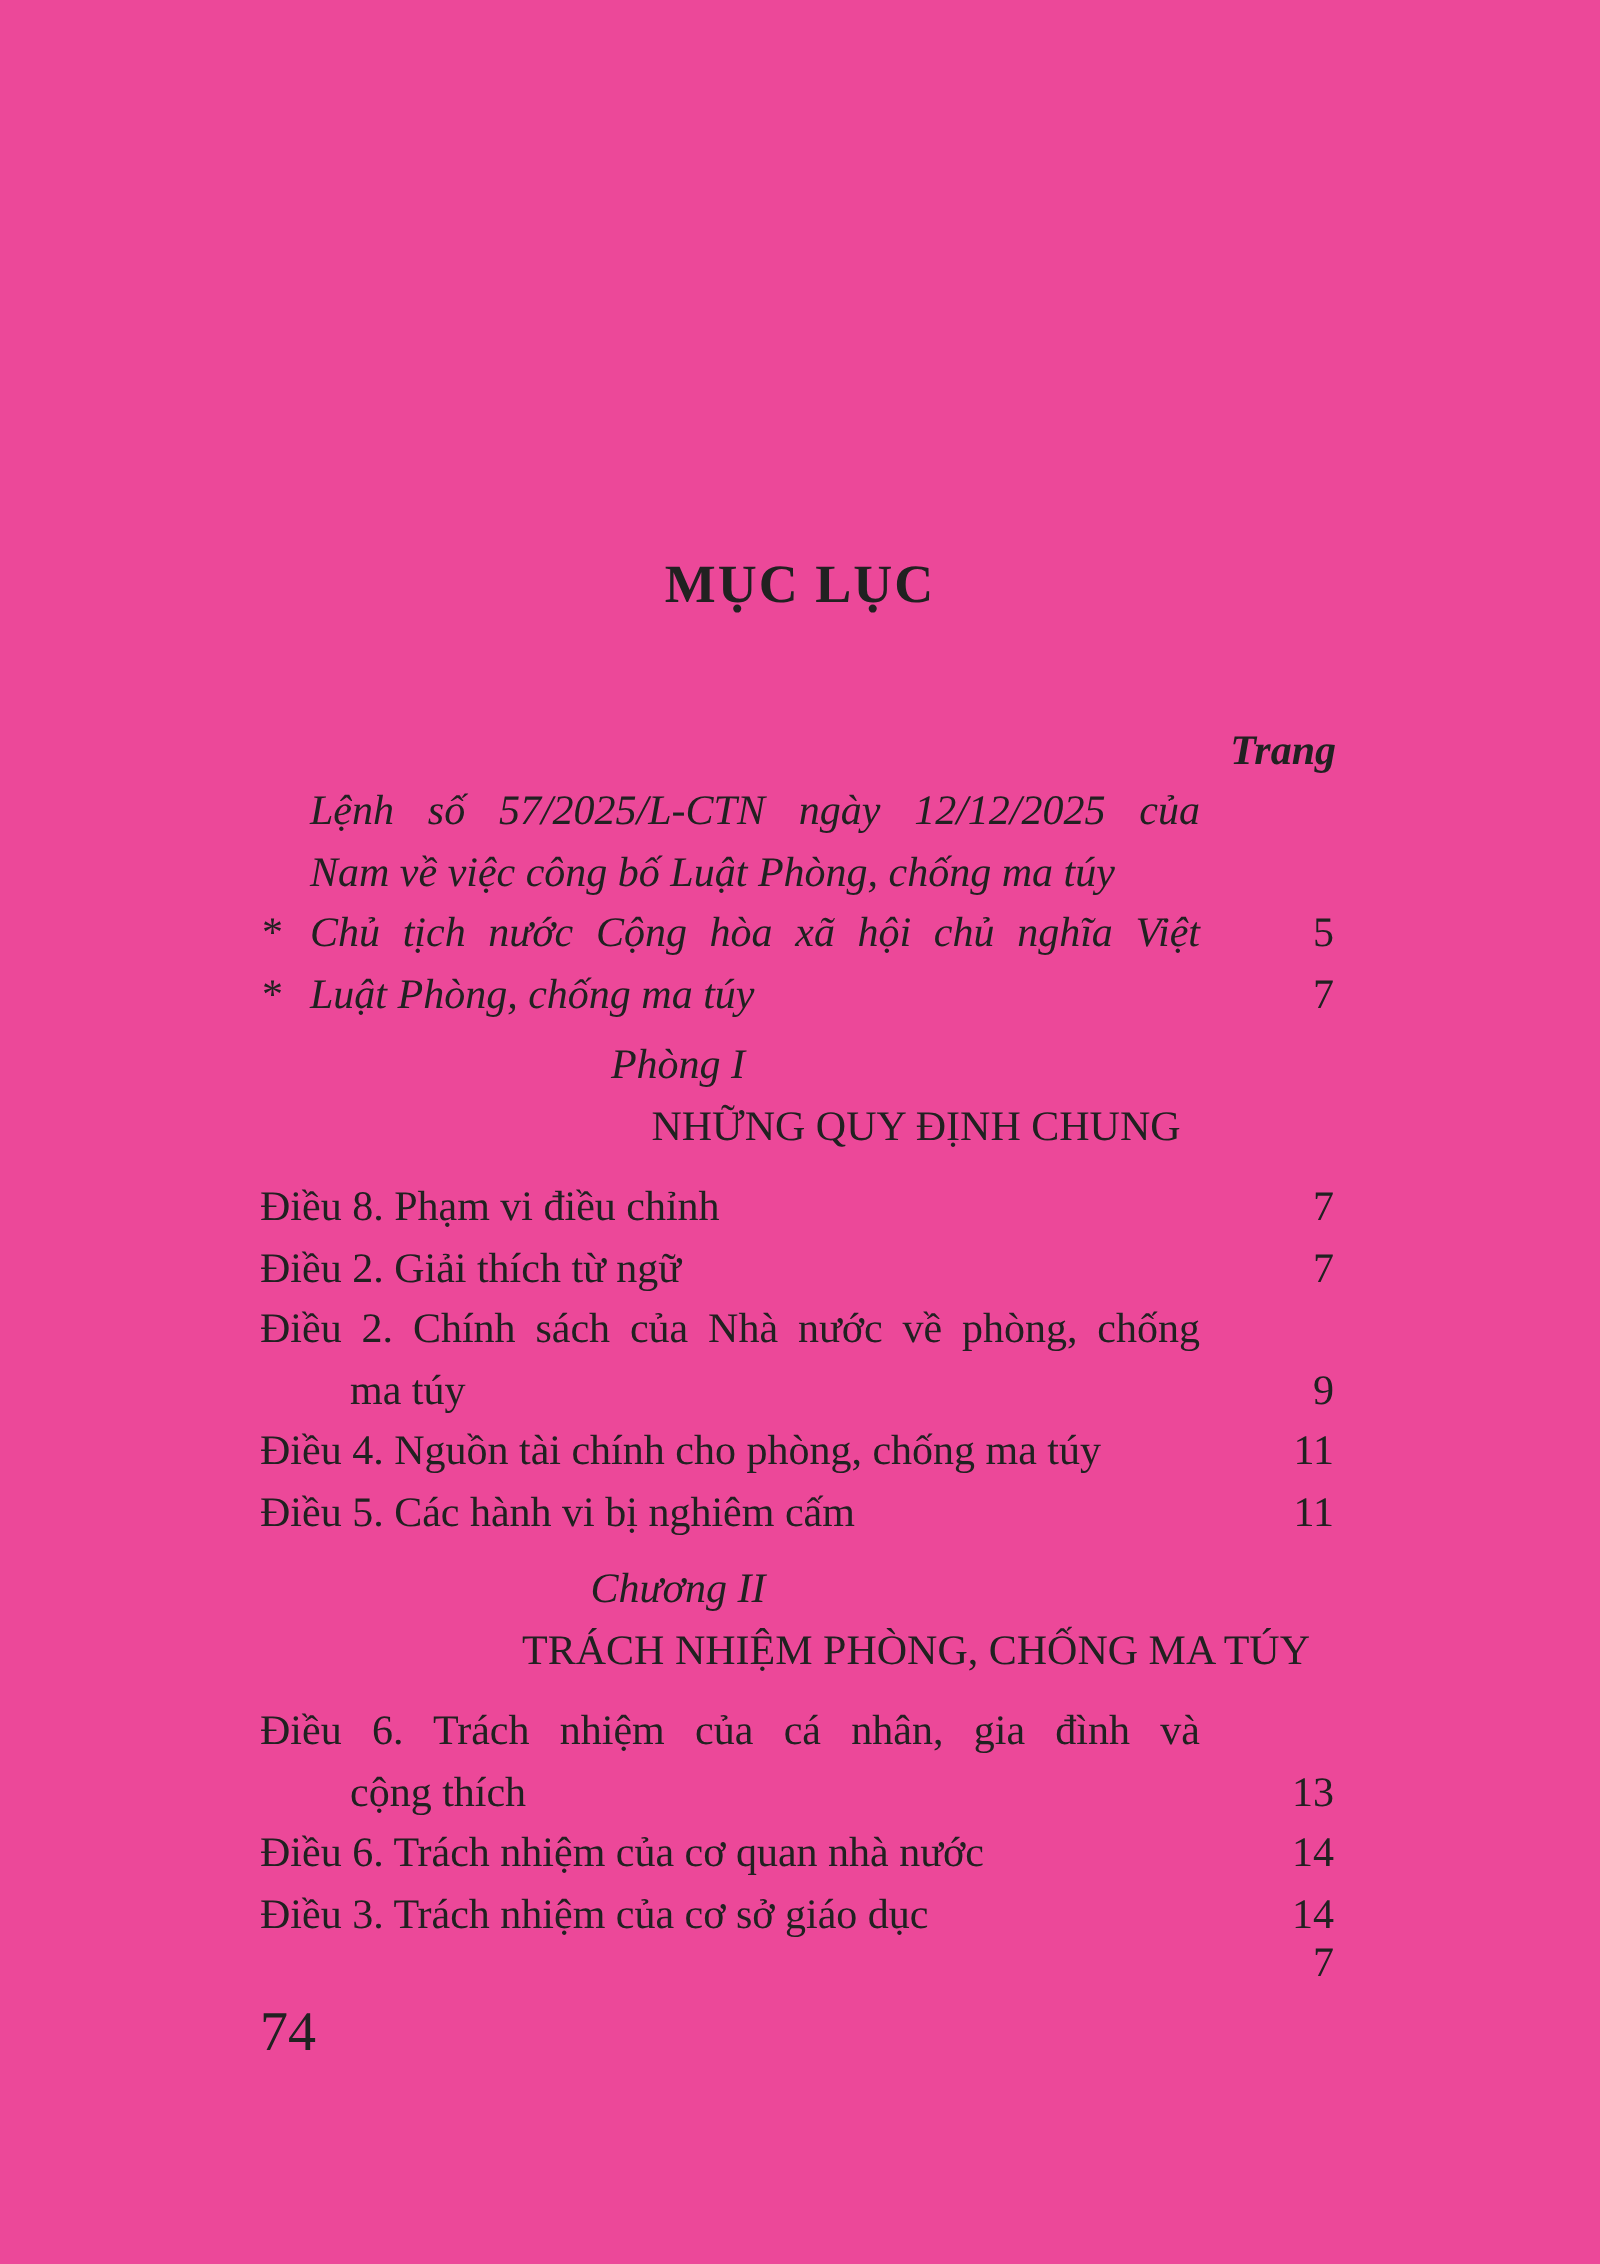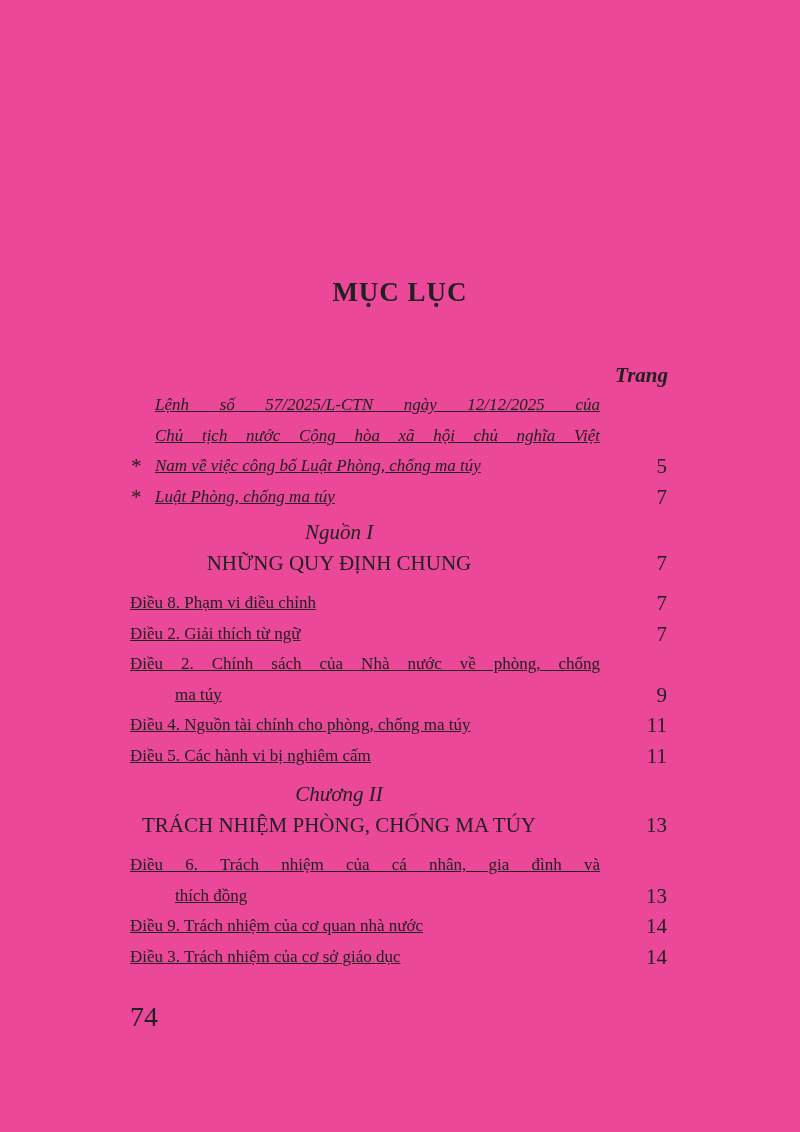--- a/index.html
+++ b/index.html
@@ -57,24 +57,23 @@
     font-size: 21px;
     line-height: 30.5px;
     font-style: italic;
   }
   .text-col {
     flex: 0 0 auto;
   }
   .front-text { width: 445px; }
   .art-text   { width: 470px; }
   .line {
-    font-size: 17px;
+    font-size: 21px;
     line-height: 30.5px;
     white-space: nowrap;
-    text-decoration: underline;
   }
   .italic .line { font-style: italic; }
   .justify {
     white-space: normal;
     text-align: justify;
     text-align-last: justify;
   }
   .cont { padding-left: 45px; }
   .pagenum {
     flex: 1 1 auto;
@@ -87,21 +86,21 @@
   .chapter-title-row .center-col {
     width: 418px;
     flex: 0 0 418px;
     text-align: center;
     font-size: 21px;
     line-height: 31px;
     white-space: nowrap;
   }
   .chapter-label-row { display: flex; }
   .chapter-label-row .center-col { font-style: italic; }
-  .chapter-title-row { display: flex; align-items: flex-end; }
+  .chapter-title-row { display: flex; align-items: flex-end; flex-direction: column; }
   .chapter-title-row .pagenum { line-height: 31px; }
   .folio {
     position: absolute;
     left: 130px;
     top: 1002px;
     font-size: 28px;
     line-height: 30px;
   }
 </style>
 </head>
@@ -111,37 +110,37 @@
 
   <h1 class="title">MỤC LỤC</h1>
 
   <div class="col-header">Trang</div>
 
   <div class="block front-block">
     <div class="row italic">
       <div class="marker">*</div>
       <div class="text-col front-text italic">
         <div class="line justify">Lệnh số 57/2025/L-CTN ngày 12/12/2025 của</div>
+        <div class="line">Nam về việc công bố Luật Phòng, chống ma túy</div>
         <div class="line justify">Chủ tịch nước Cộng hòa xã hội chủ nghĩa Việt</div>
-        <div class="line">Nam về việc công bố Luật Phòng, chống ma túy</div>
       </div>
       <div class="pagenum">5</div>
     </div>
     <div class="row italic">
       <div class="marker">*</div>
       <div class="text-col front-text italic">
         <div class="line">Luật Phòng, chống ma túy</div>
       </div>
       <div class="pagenum">7</div>
     </div>
   </div>
 
   <div class="block chapter-1">
     <div class="chapter-label-row">
-      <div class="center-col">Nguồn I</div>
+      <div class="center-col">Phòng I</div>
     </div>
     <div class="chapter-title-row">
       <div class="center-col">NHỮNG QUY ĐỊNH CHUNG</div>
       <div class="pagenum">7</div>
     </div>
   </div>
 
   <div class="block articles-1">
     <div class="row">
       <div class="text-col art-text">
@@ -183,27 +182,27 @@
     <div class="chapter-title-row">
       <div class="center-col">TRÁCH NHIỆM PHÒNG, CHỐNG MA TÚY</div>
       <div class="pagenum">13</div>
     </div>
   </div>
 
   <div class="block articles-2">
     <div class="row">
       <div class="text-col art-text">
         <div class="line justify">Điều 6. Trách nhiệm của cá nhân, gia đình và</div>
-        <div class="line cont">thích đồng</div>
+        <div class="line cont">cộng thích</div>
       </div>
       <div class="pagenum">13</div>
     </div>
     <div class="row">
       <div class="text-col art-text">
-        <div class="line">Điều 9. Trách nhiệm của cơ quan nhà nước</div>
+        <div class="line">Điều 6. Trách nhiệm của cơ quan nhà nước</div>
       </div>
       <div class="pagenum">14</div>
     </div>
     <div class="row">
       <div class="text-col art-text">
         <div class="line">Điều 3. Trách nhiệm của cơ sở giáo dục</div>
       </div>
       <div class="pagenum">14</div>
     </div>
   </div>

